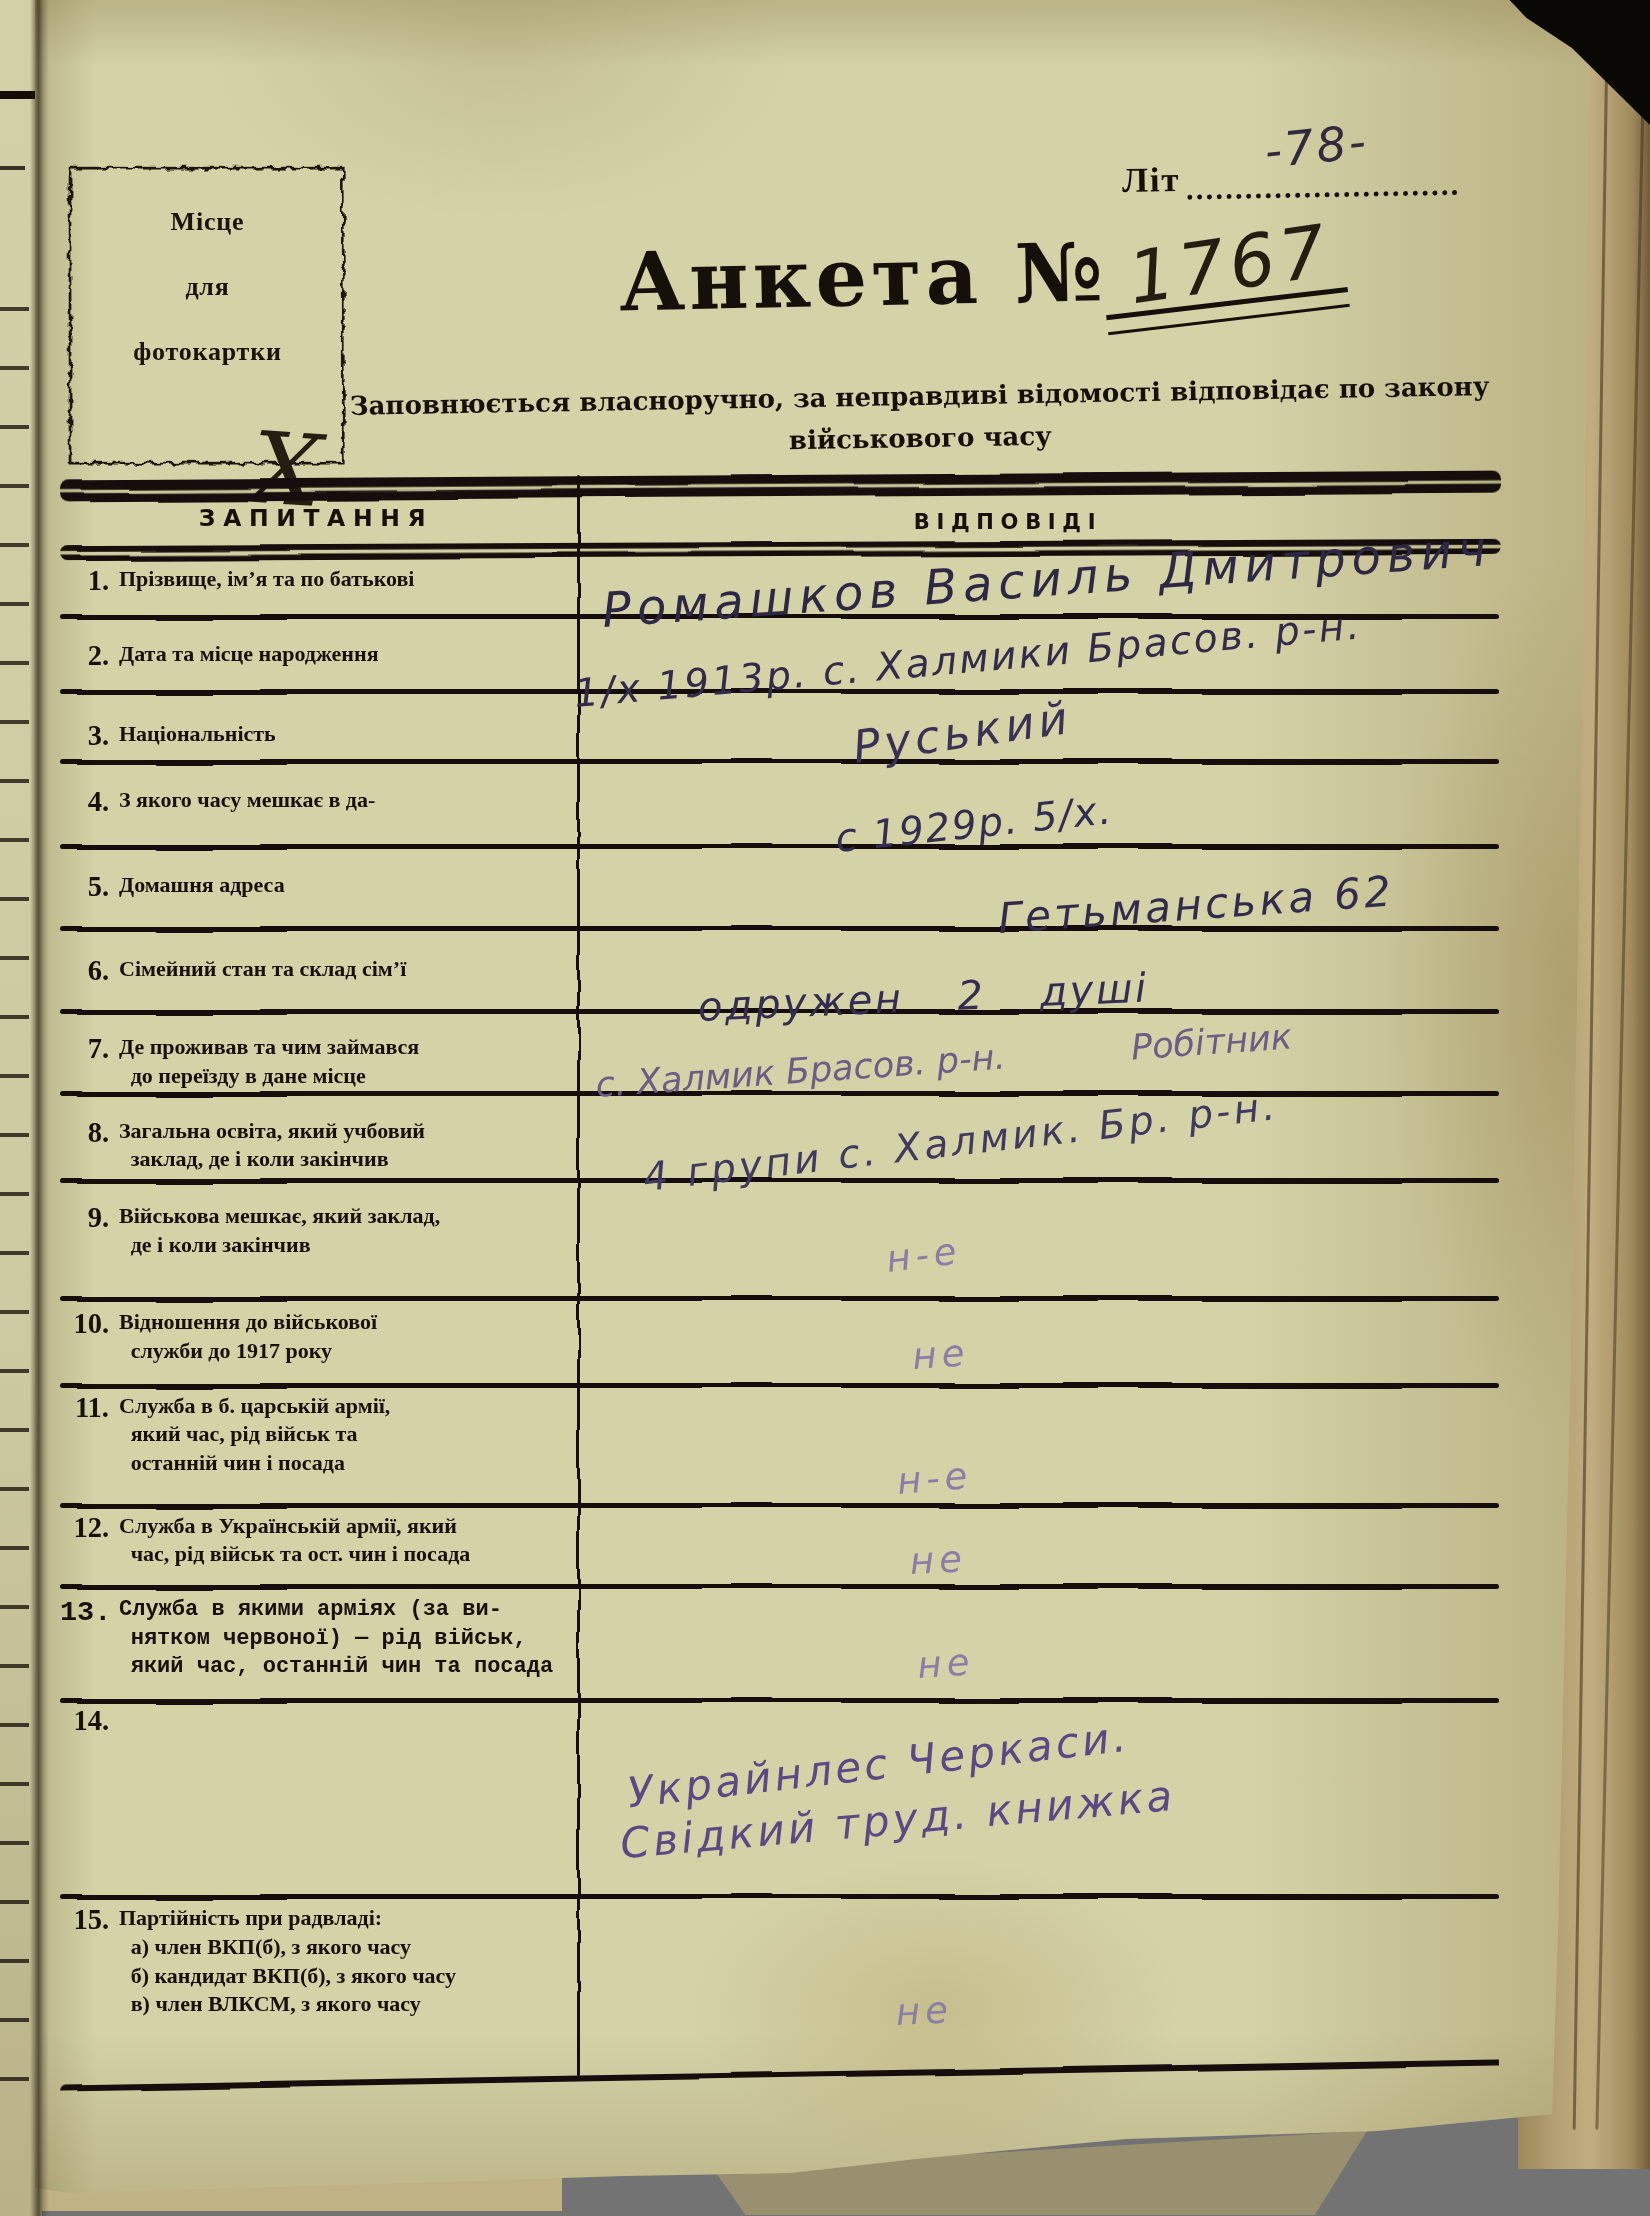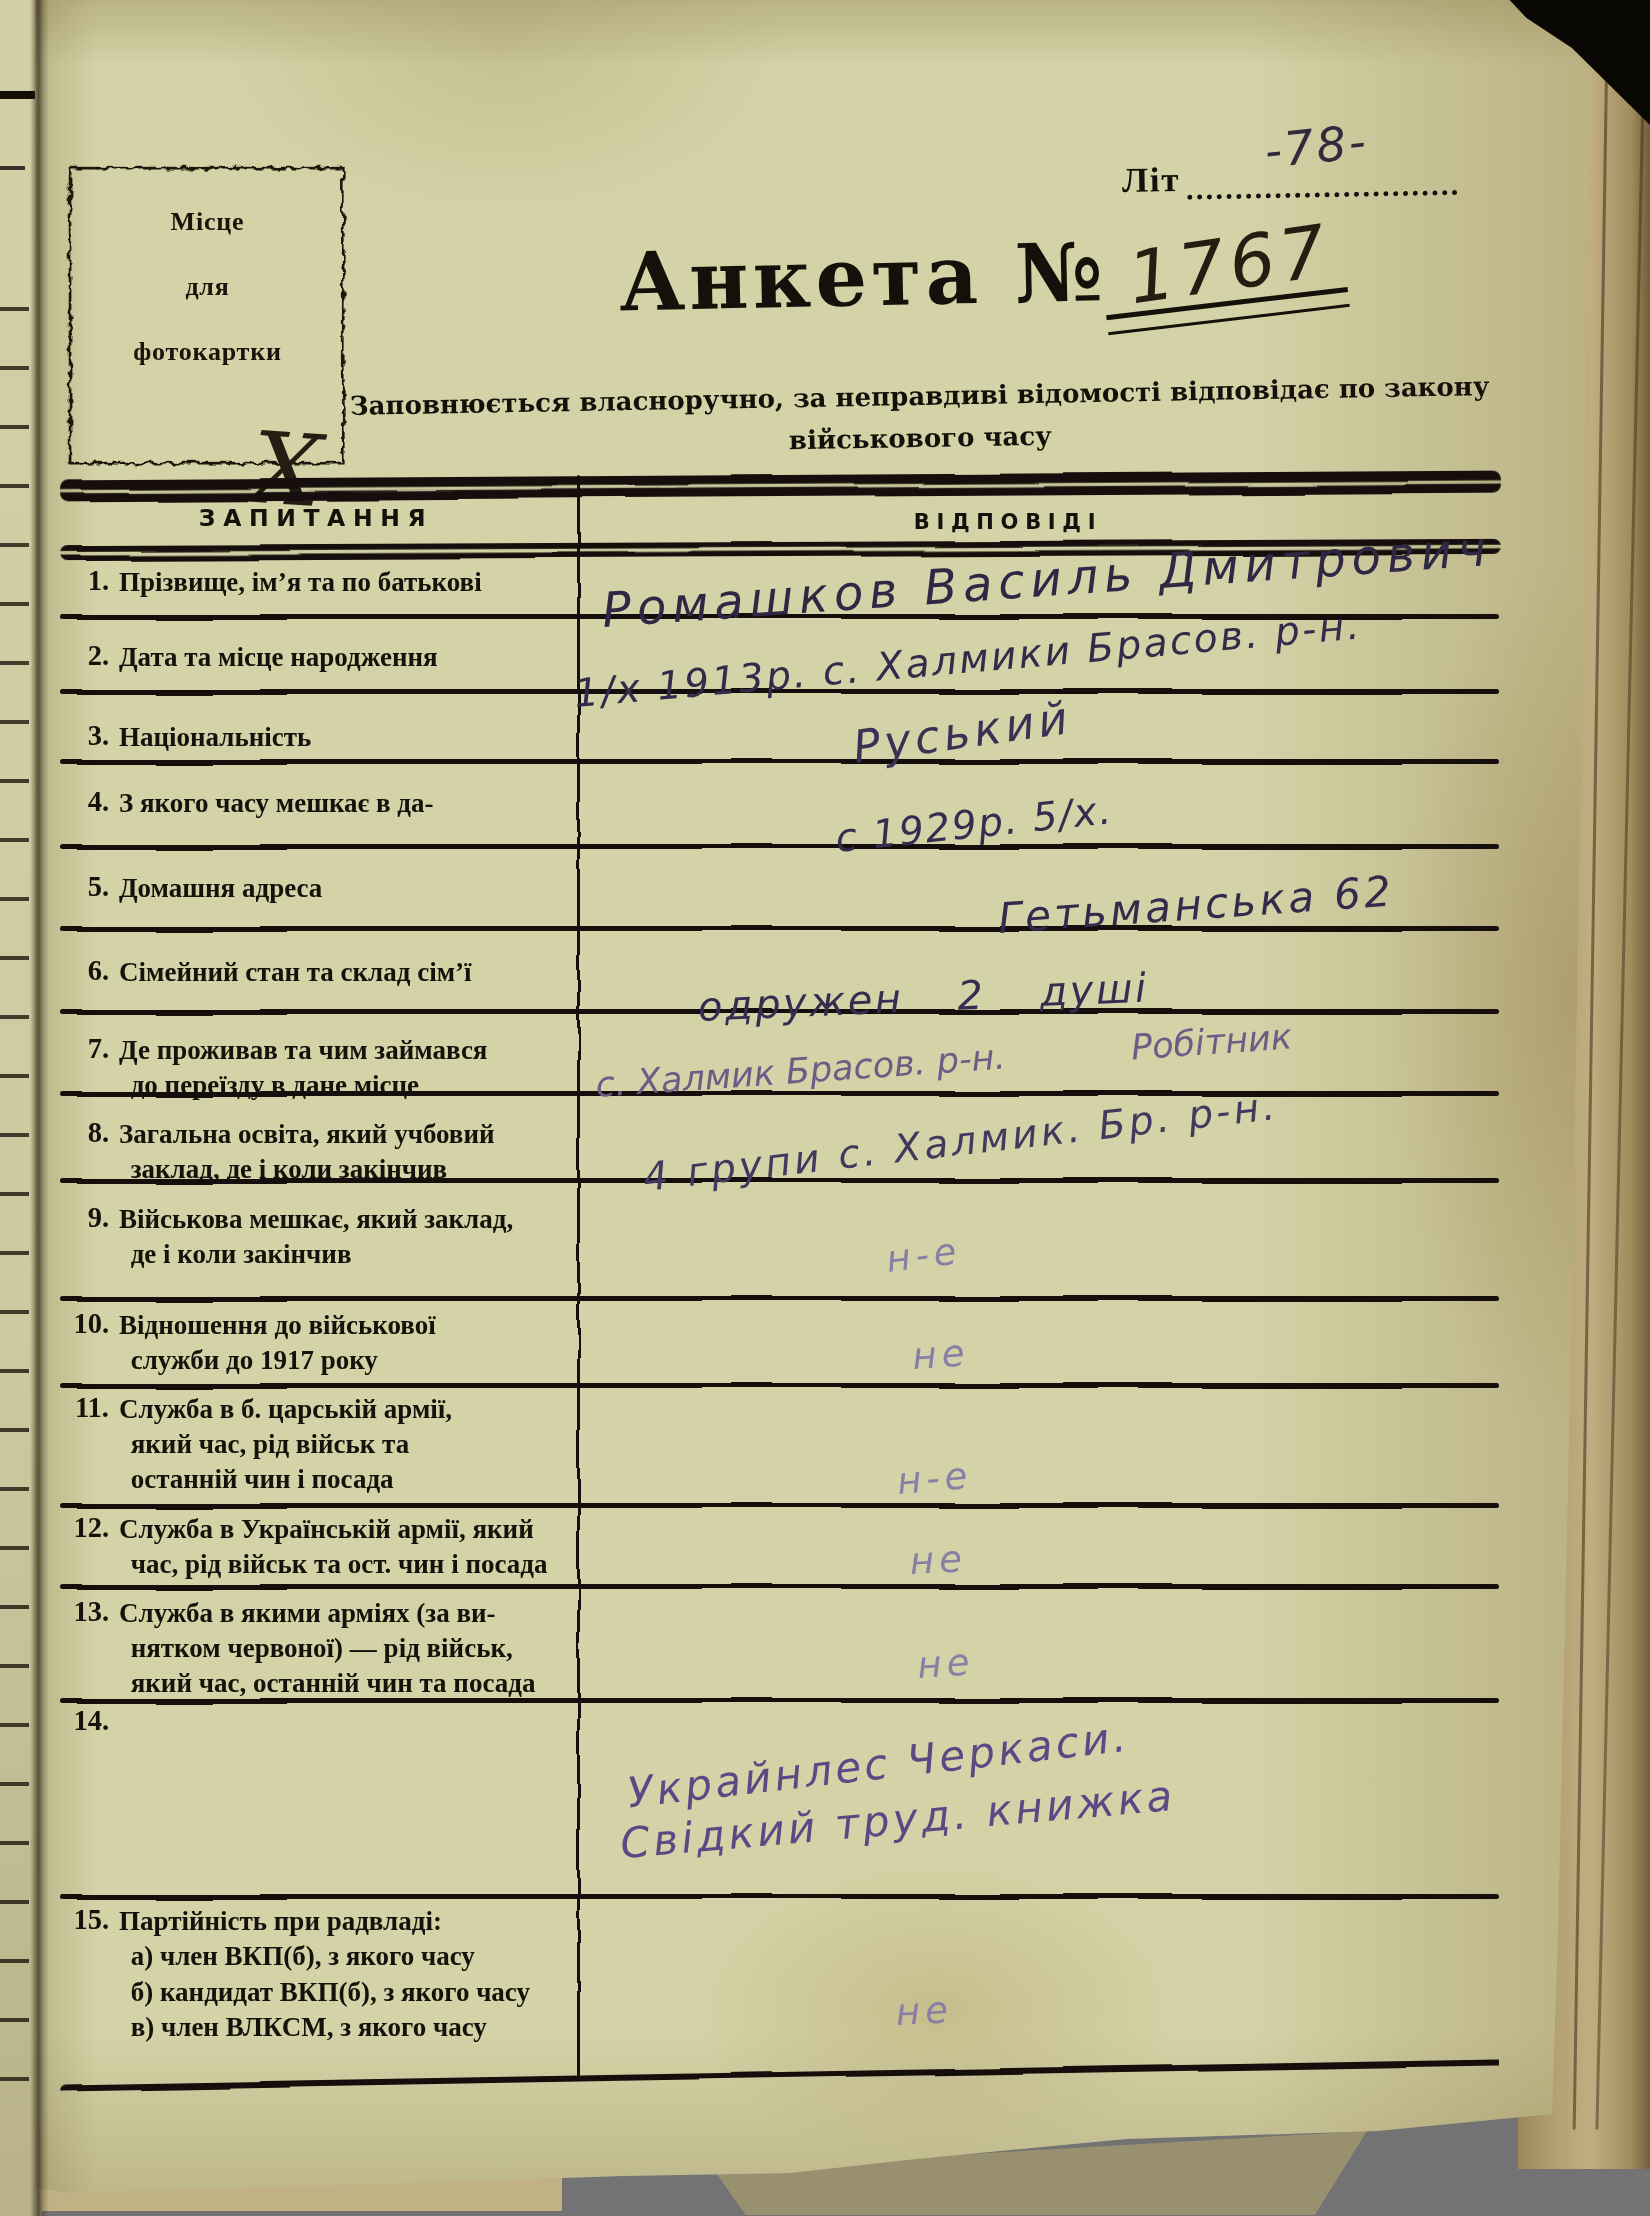--- a/index.html
+++ b/index.html
@@ -83,35 +83,35 @@
 
   
   .rows{position:absolute;left:25px;top:560px;width:1441px;}
   .row{position:relative;width:100%;}
   .row::after{content:"";position:absolute;left:0;right:1.7px;bottom:-3.4px;height:5.9px;background:#140f08;
     border-radius:4.2px;filter:url(#warp);}
   .r15::after{transform:rotate(-1deg);border-radius:50px 0 0 0;}
   .q-num{position:absolute;left:0;width:49px;text-align:right;font-weight:700;font-size:28.5px;
     font-family:"Liberation Serif",serif;color:#16110a;}
   .q-text{margin-left:59px;width:456px;font-family:"Liberation Serif",serif;font-weight:700;
-    font-size:27px;line-height:1.3;color:#16110a;padding-top:5px;}
+    font-size:22px;line-height:1.3;color:#16110a;padding-top:5px;}
   .q-line + .q-line{margin-left:11.7px;}
   .q-num{padding-top:5px;}
   .r2 .q-text,.r2 .q-num{padding-top:23.5px;}
   .r3 .q-text,.r3 .q-num{padding-top:28.5px;}
   .r4 .q-text,.r4 .q-num{padding-top:25px;}
   .r5 .q-text,.r5 .q-num{padding-top:25px;}
   .r6 .q-text,.r6 .q-num{padding-top:27px;}
   .r7 .q-text,.r7 .q-num{padding-top:22px;}
   .r8 .q-text,.r8 .q-num{padding-top:23.5px;}
   .r9 .q-text,.r9 .q-num{padding-top:22px;}
   .r10 .q-text,.r10 .q-num{padding-top:10px;}
   .r11 .q-text,.r11 .q-num{padding-top:6.7px;}
   .r12 .q-text,.r12 .q-num{padding-top:6.7px;}
-  .r13 .q-text,.r13 .q-num{padding-top:10px;}
+  .r13 .q-text,.r13 .q-num{padding-top:10px;font-family:Liberation Mono, monospace;}
   .r14 .q-text,.r14 .q-num{padding-top:5px;}
   .r15 .q-text,.r15 .q-num{padding-top:8.4px;}
 
   
   .answer{position:absolute;font-family:"DejaVu Sans",sans-serif;font-style:italic;white-space:nowrap;
     transform-origin:left bottom;z-index:3;}
   .r1  .answer{left:544px;bottom:-22px;font-size:48px;color:#2f2845;transform:rotate(-4deg);letter-spacing:5.9px;}
   .r2  .answer{left:516px;bottom:-25px;font-size:39px;color:#332b49;transform:rotate(-5deg);letter-spacing:2.5px;}
   .r3  .answer{left:797px;bottom:-13.4px;font-size:45px;color:#3a3154;transform:rotate(-8deg);letter-spacing:4.2px;}
   .r4  .answer{left:778px;bottom:-15px;font-size:39px;color:#352d50;transform:rotate(-6deg);letter-spacing:1.7px;}

